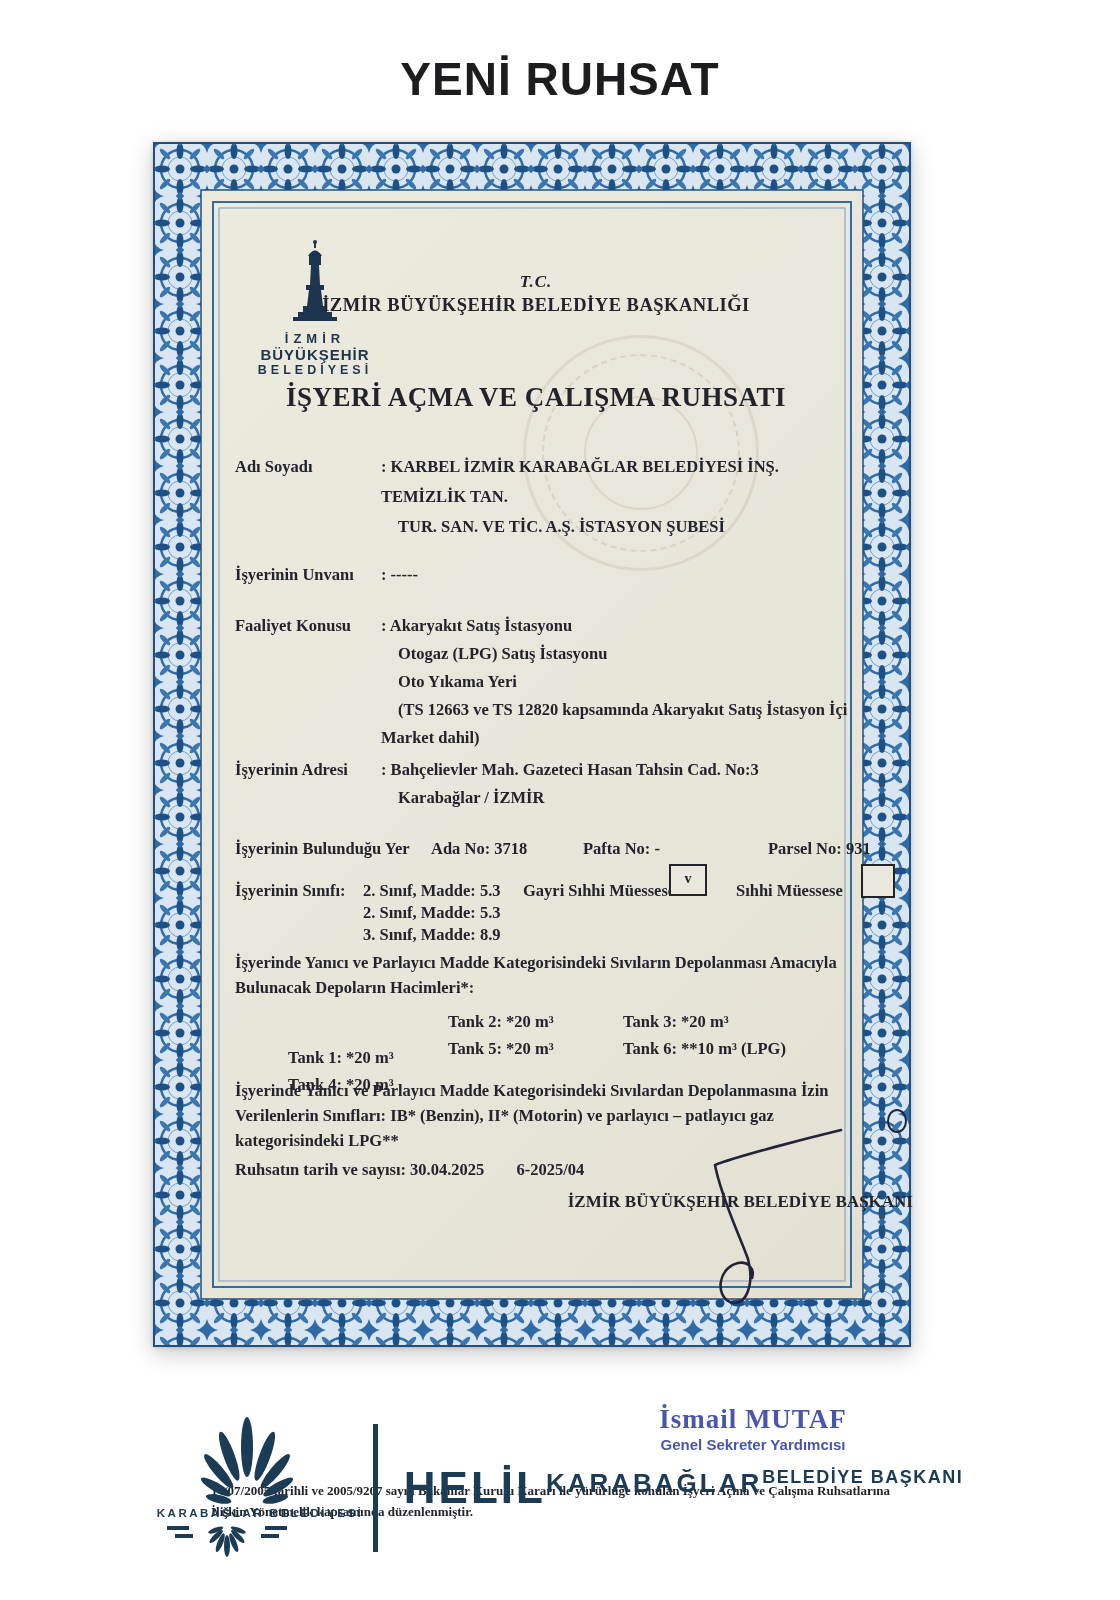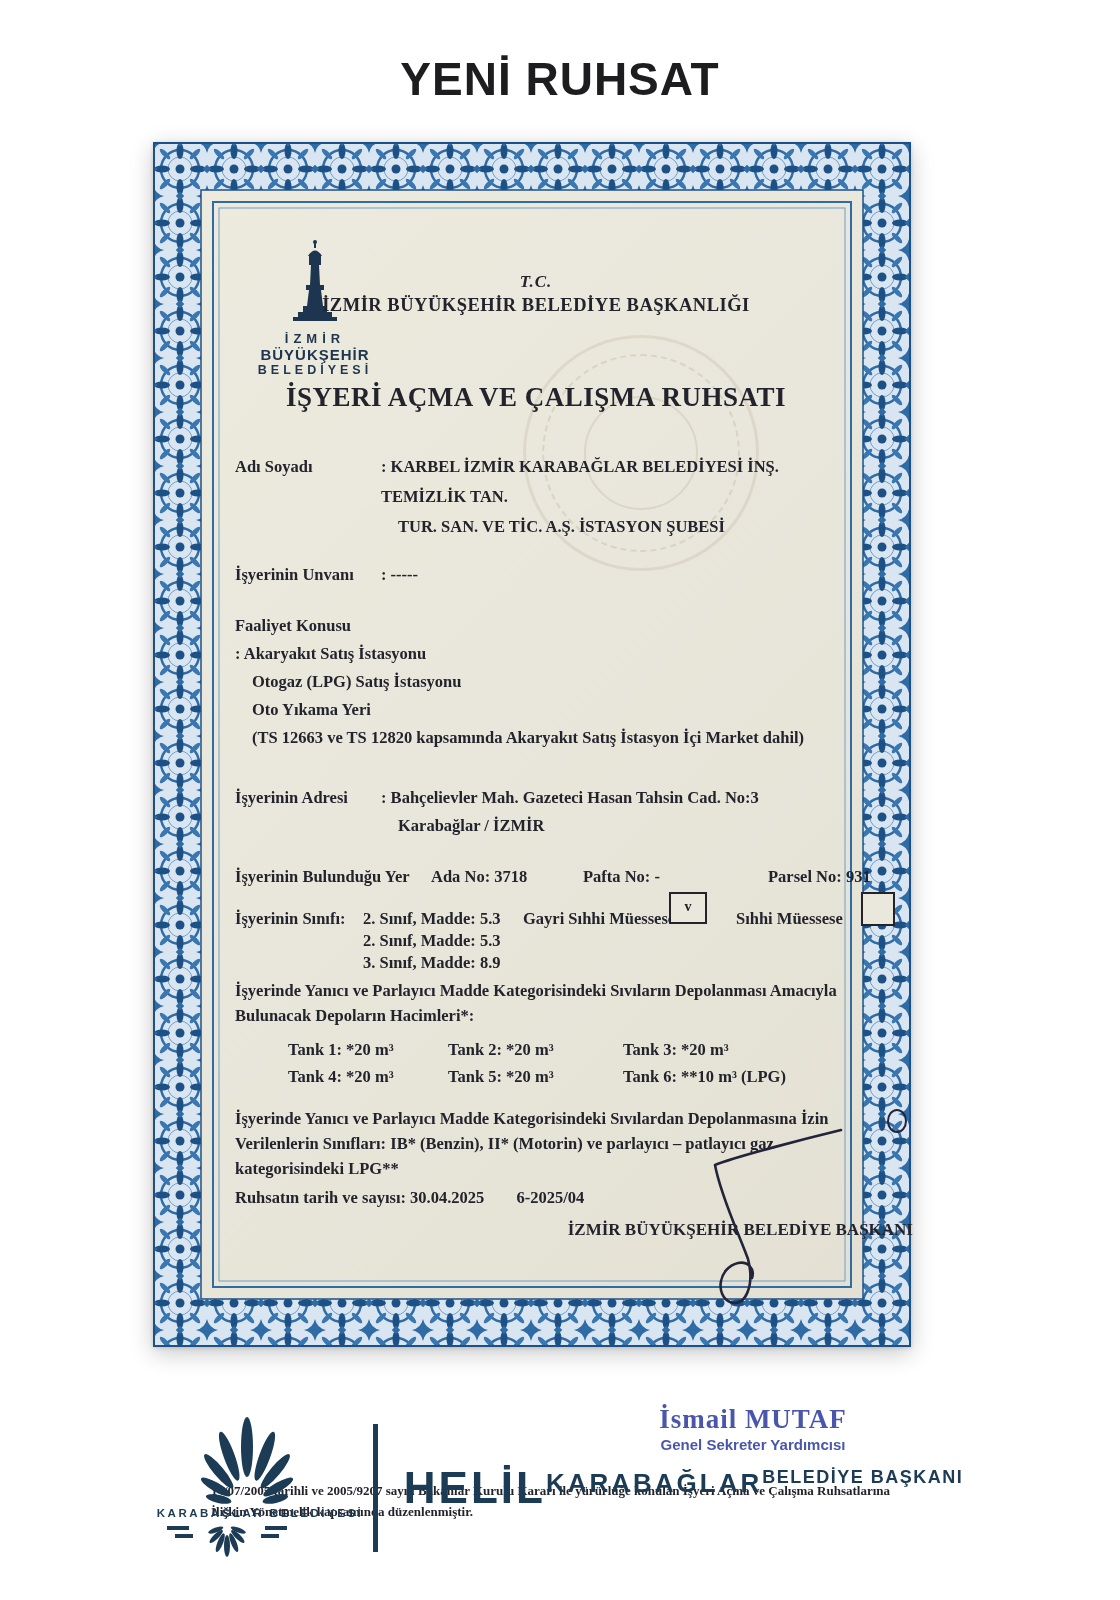--- a/index.html
+++ b/index.html
@@ -44,22 +44,22 @@
   .seal::before{content:"";position:absolute;inset:16px;border-radius:50%;border:2px dashed rgba(160,150,120,.45);}
   .seal::after{content:"";position:absolute;inset:58px;border-radius:50%;border:2px solid rgba(160,150,120,.4);}
   
   .fields{position:absolute;left:0;top:232px;width:100%;}
   .frow{display:flex;padding-left:12px;line-height:30px;}
   .flabel{width:146px;flex:none;}
   .fvalue{flex:1;}
   .indent2{margin-left:17px;}
   .lh28{line-height:28px;}
   .row-unvan{margin-top:22px;line-height:22px;}
-  .row-faaliyet{margin-top:26px;flex-direction:column;}
-  .row-adres{margin-top:32px;justify-content:center;}
+  .row-faaliyet{margin-top:26px;}
+  .row-adres{margin-top:4px;justify-content:center;}
   .row-yer{margin-top:26px;position:relative;height:22px;line-height:22px;}
   .row-yer .yl{position:absolute;left:12px;}
   .row-yer .ada{position:absolute;left:208px;}
   .row-yer .pafta{position:absolute;left:360px;}
   .row-yer .parsel{position:absolute;left:545px;white-space:nowrap;}
   
   .sinif{margin-top:20px;position:relative;height:66px;line-height:22px;}
   .sinif .sl{position:absolute;left:12px;top:0;}
   .sinif .c1{position:absolute;left:140px;top:0;}
   .sinif .c2{position:absolute;left:140px;top:22px;}
@@ -71,21 +71,21 @@
   }
   .sinif .sihhi{position:absolute;left:513px;top:0;white-space:nowrap;}
   .sinif .sbox{
     position:absolute;left:638px;top:-16px;width:30px;height:30px;border:2.5px solid #23232c;
     background:#eae7dc;
   }
   .para{margin-top:4px;line-height:25px;padding-left:12px;padding-right:4px;}
   
   .tanks{margin-top:8px;}
   .tank-row{position:relative;height:27px;line-height:27px;}
-  .tank-row .t0{position:absolute;left:65px;}
+  .tank-row .t0{position:absolute;left:65px;margin-top:36px;}
   .tank-row .t1{position:absolute;left:225px;}
   .tank-row .t2{position:absolute;left:400px;white-space:nowrap;}
   .para2{margin-top:16px;line-height:25px;padding-left:12px;padding-right:0;}
   .ruhsat{margin-top:6px;padding-left:12px;line-height:22px;}
   .ruhsat .num{margin-left:28px;}
   .baskani{
     margin-top:10px;text-align:right;margin-right:-64px;line-height:22px;
     font-size:17px;white-space:nowrap;
   }
   

